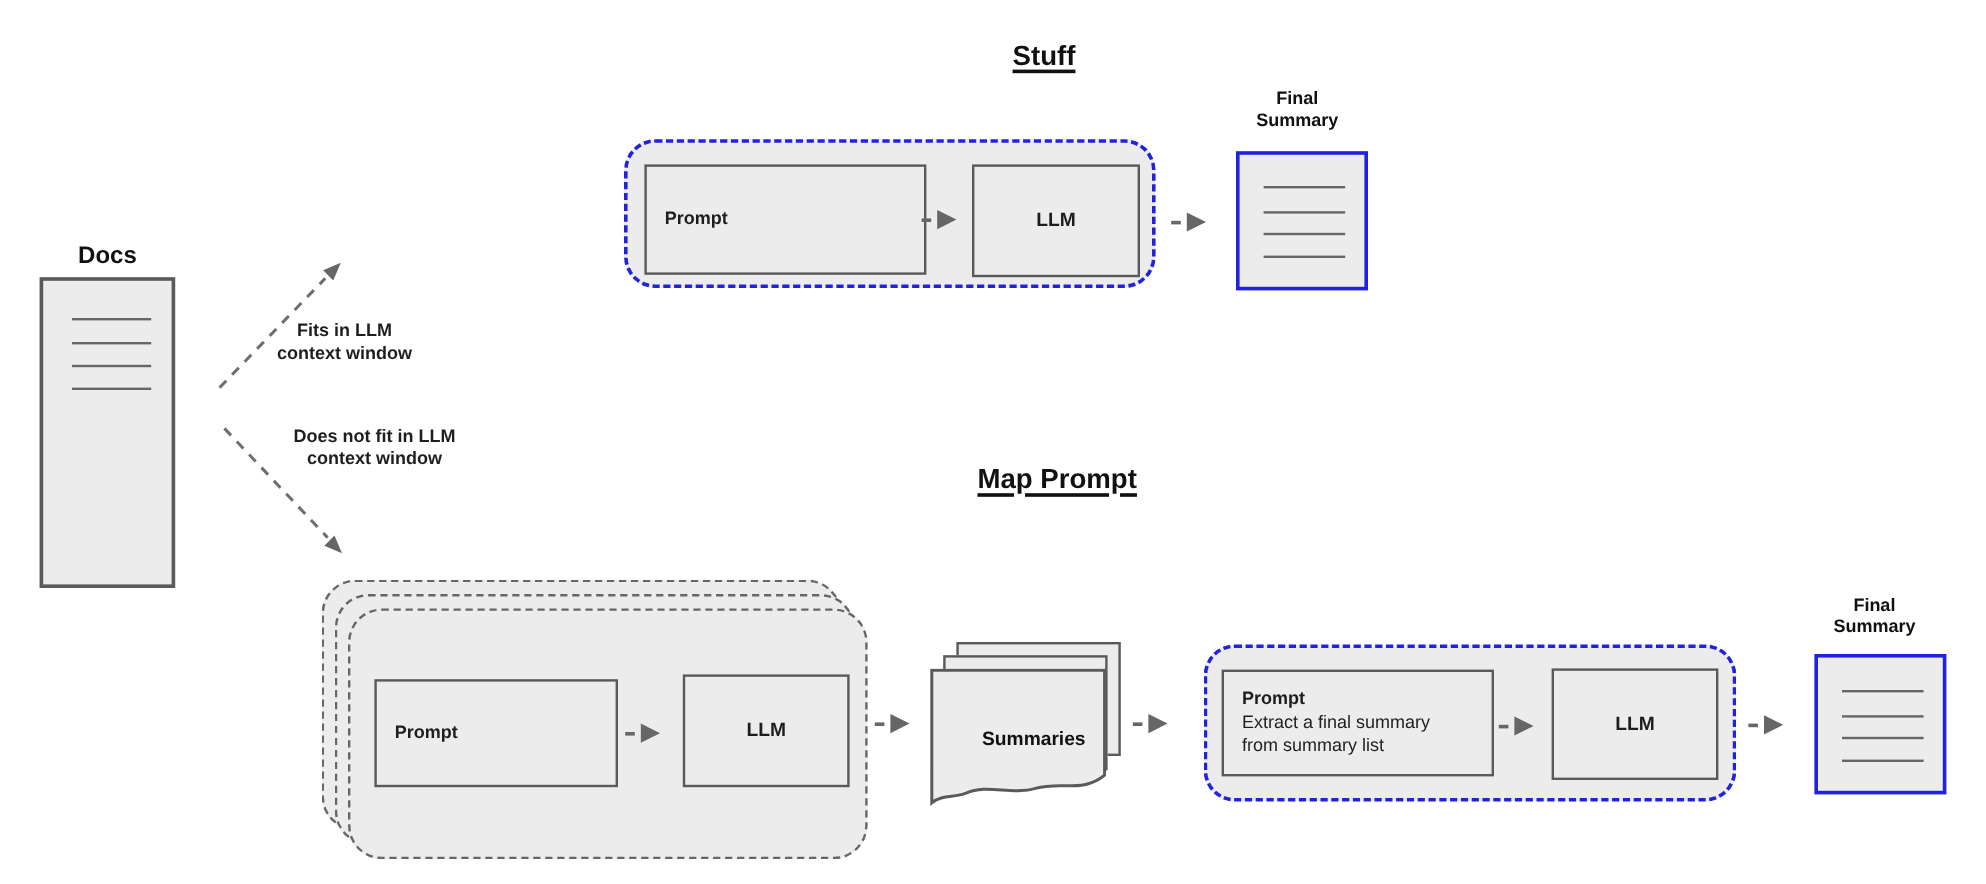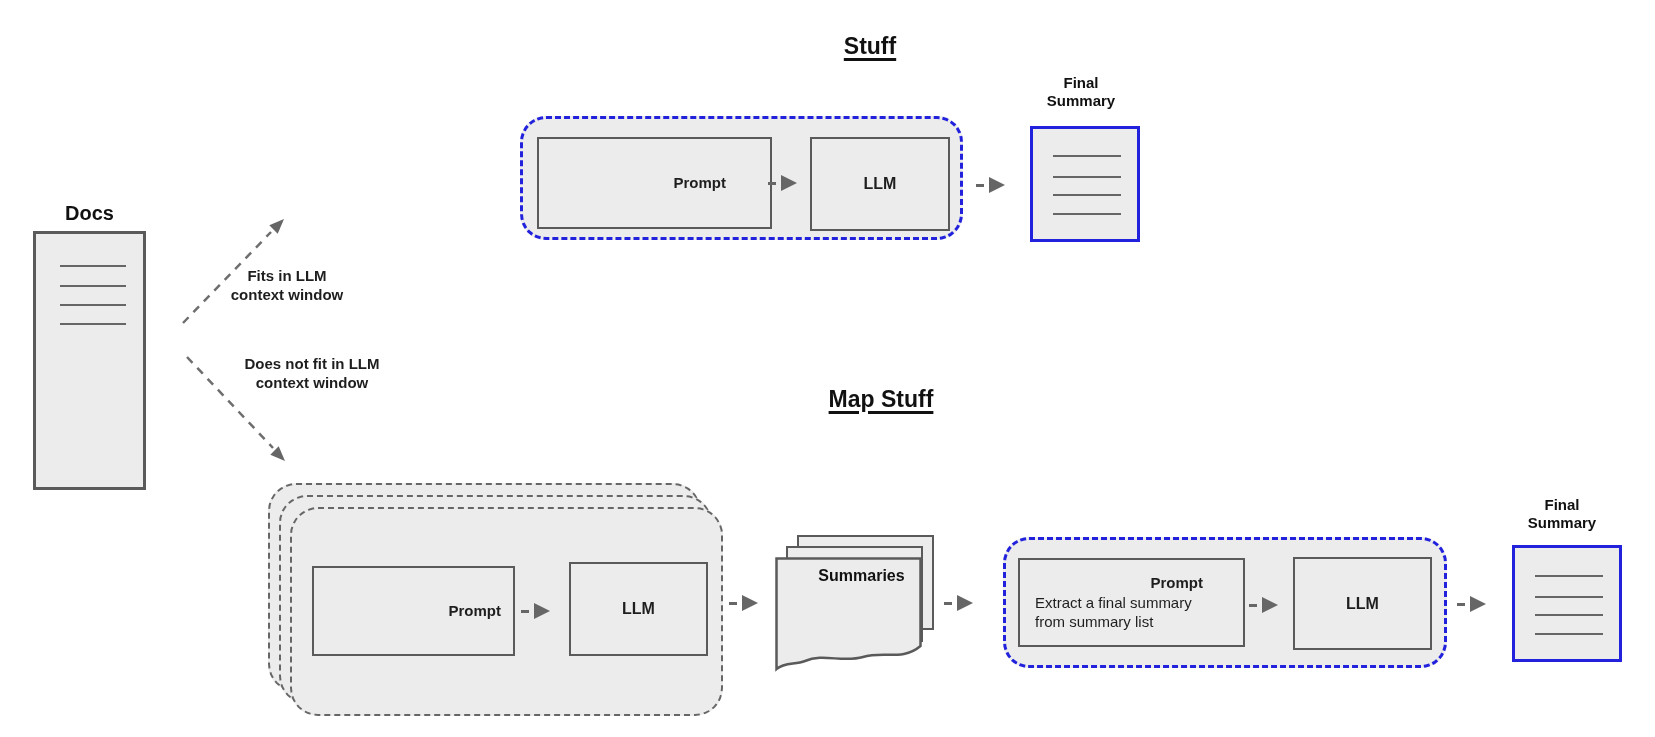--- a/index.html
+++ b/index.html
@@ -75,21 +75,21 @@
     text-align: center;
     color: #111111;
   }
   .prompt-box {
     display: flex;
     flex-direction: column;
     justify-content: center;
     font-size: 15px;
     line-height: 19.5px;
   }
-  .prompt-title { font-weight: bold; text-align: right; }
+  .prompt-title { font-weight: bold; }
   .llm-box {
     display: flex;
     align-items: center;
     justify-content: center;
     font-size: 16px;
     font-weight: bold;
   }
   .summaries-label {
     font-size: 16px;
     font-weight: bold;
@@ -169,21 +169,21 @@
     <span class="lbl-line">Final</span>
     <span class="lbl-line">Summary</span>
   </div>
   <div class="abs final-doc" style="left:1030px;top:126px;width:110px;height:116px">
     <div class="doc-line" style="left:20px;top:26px;width:68px"></div>
     <div class="doc-line" style="left:20px;top:47px;width:68px"></div>
     <div class="doc-line" style="left:20px;top:65px;width:68px"></div>
     <div class="doc-line" style="left:20px;top:84px;width:68px"></div>
   </div>
 
-  <div class="abs section-title" style="left:801px;top:386px;width:160px">Map Stuff</div>
+  <div class="abs section-title" style="left:801px;top:386px;width:160px">Map Prompt</div>
 
   <div class="abs gray-dashed" style="left:268px;top:483px;width:433px;height:209px"></div>
   <div class="abs gray-dashed" style="left:279px;top:495px;width:433px;height:209px"></div>
   <div class="abs gray-dashed" style="left:290px;top:507px;width:433px;height:209px"></div>
 
   <div class="abs shape-box prompt-box" style="left:312px;top:566px;width:203px;height:90px;padding:0 12px 0 15px">
     <span class="prompt-title">Prompt</span>
   </div>
 
   <div class="abs connector" style="left:521px;top:603px">
@@ -196,21 +196,21 @@
   <div class="abs connector" style="left:729px;top:595px">
     <span class="cdash"></span>
     <span class="ctri"></span>
   </div>
 
   <div class="abs shape-box" style="left:797px;top:535px;width:137px;height:95px"></div>
   <div class="abs shape-box" style="left:786px;top:546px;width:137px;height:96px"></div>
   <svg class="abs" style="left:775px;top:557px" width="147" height="118" viewBox="0 0 147 118">
     <path d="M 1.5 1.5 H 145.5 V 89 C 128 104, 108 94, 88 100 C 68 106, 48 96, 30 104 C 20 108, 10 105, 1.5 112 Z" fill="#ececec" stroke="#5a5a5a" stroke-width="2.5"></path>
   </svg>
-  <div class="abs summaries-label" style="left:775px;top:567px;width:173px">Summaries</div>
+  <div class="abs summaries-label" style="left:775px;top:608px;width:173px">Summaries</div>
 
   <div class="abs connector" style="left:944px;top:595px">
     <span class="cdash"></span>
     <span class="ctri"></span>
   </div>
 
   <div class="abs blue-dashed" style="left:1003px;top:537px;width:444px;height:131px"></div>
 
   <div class="abs shape-box prompt-box" style="left:1018px;top:558px;width:227px;height:89px;padding:0 40px 0 15px">
     <span class="prompt-title">Prompt</span>

